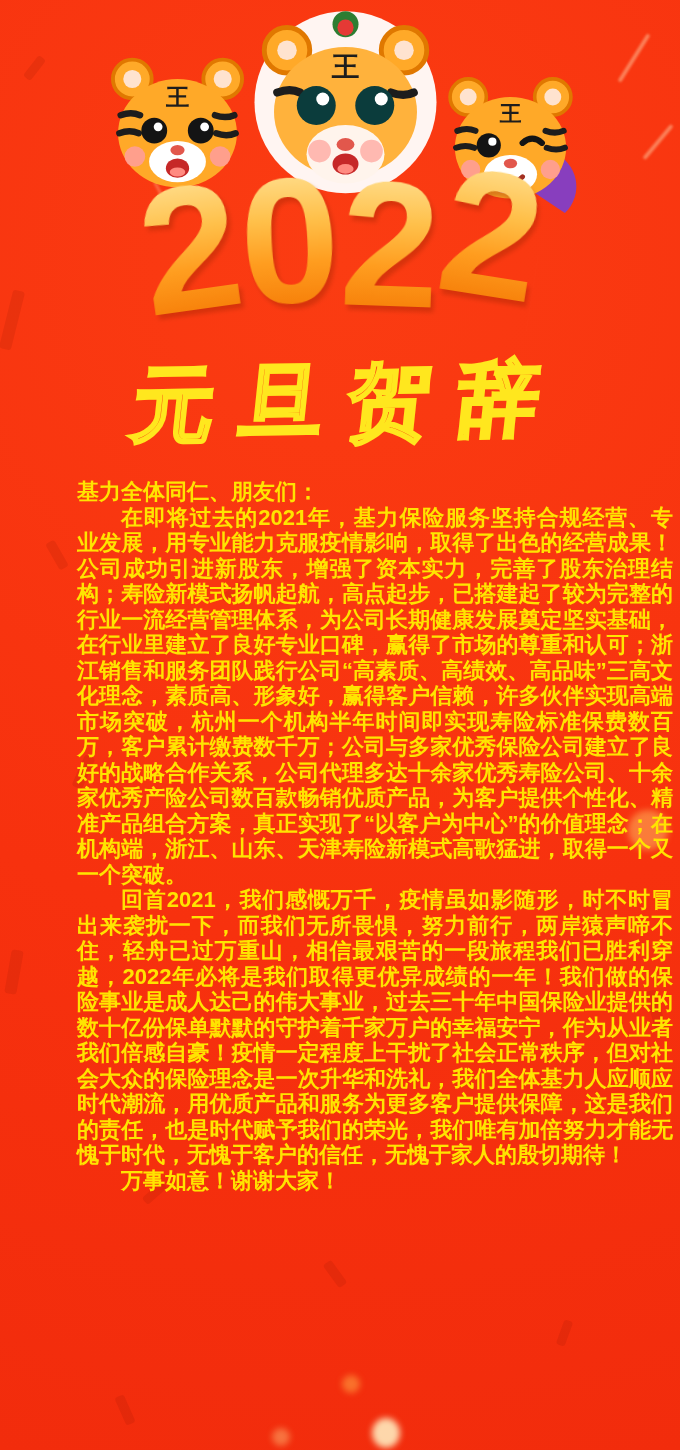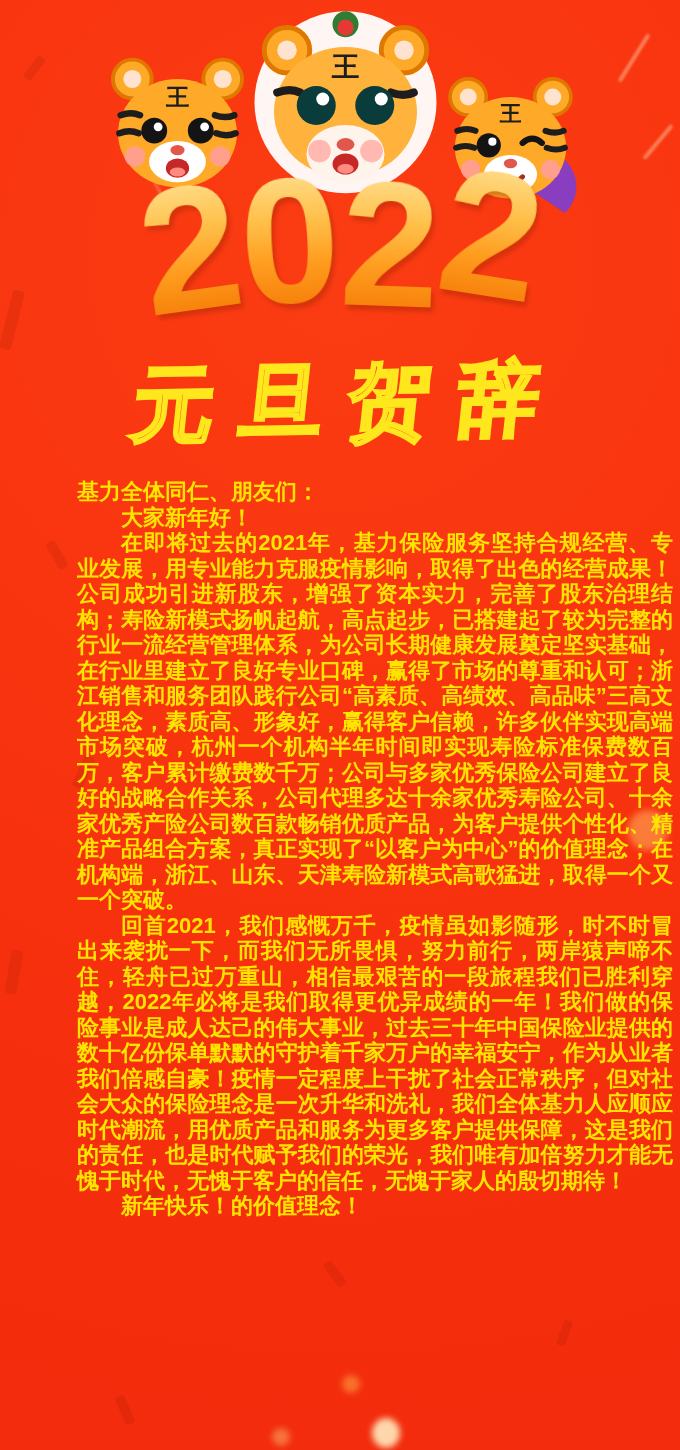--- a/index.html
+++ b/index.html
@@ -207,20 +207,19 @@
       <span class="digit">2</span>
     </div>
   </div>
 
   <div class="title">
     <span>元旦贺辞</span>
   </div>
 
   <div class="letter">
     <p class="salutation">基力全体同仁、朋友们：</p>
-    <p class="para">大家新年好！</p>
     <p class="para">在即将过去的2021年，基力保险服务坚持合规经营、专业发展，用专业能力克服疫情影响，取得了出色的经营成果！公司成功引进新股东，增强了资本实力，完善了股东治理结构；寿险新模式扬帆起航，高点起步，已搭建起了较为完整的行业一流经营管理体系，为公司长期健康发展奠定坚实基础，在行业里建立了良好专业口碑，赢得了市场的尊重和认可；浙江销售和服务团队践行公司“高素质、高绩效、高品味”三高文化理念，素质高、形象好，赢得客户信赖，许多伙伴实现高端市场突破，杭州一个机构半年时间即实现寿险标准保费数百万，客户累计缴费数千万；公司与多家优秀保险公司建立了良好的战略合作关系，公司代理多达十余家优秀寿险公司、十余家优秀产险公司数百款畅销优质产品，为客户提供个性化、精准产品组合方案，真正实现了“以客户为中心”的价值理念；在机构端，浙江、山东、天津寿险新模式高歌猛进，取得一个又一个突破。</p>
     <p class="para">回首2021，我们感慨万千，疫情虽如影随形，时不时冒出来袭扰一下，而我们无所畏惧，努力前行，两岸猿声啼不住，轻舟已过万重山，相信最艰苦的一段旅程我们已胜利穿越，2022年必将是我们取得更优异成绩的一年！我们做的保险事业是成人达己的伟大事业，过去三十年中国保险业提供的数十亿份保单默默的守护着千家万户的幸福安宁，作为从业者我们倍感自豪！疫情一定程度上干扰了社会正常秩序，但对社会大众的保险理念是一次升华和洗礼，我们全体基力人应顺应时代潮流，用优质产品和服务为更多客户提供保障，这是我们的责任，也是时代赋予我们的荣光，我们唯有加倍努力才能无愧于时代，无愧于客户的信任，无愧于家人的殷切期待！</p>
-    <p class="para">新年快乐！的价值理念！</p>
+    <p class="para">万事如意！谢谢大家！</p>
 
   </div>
 
 </div>
 
 </body></html>

